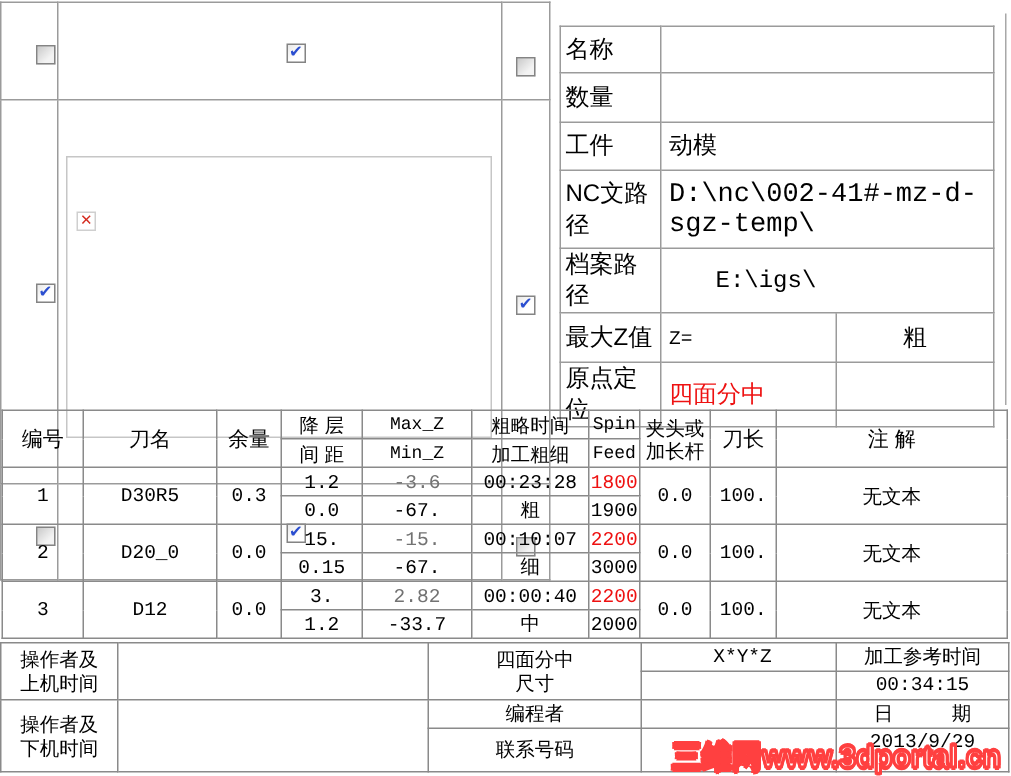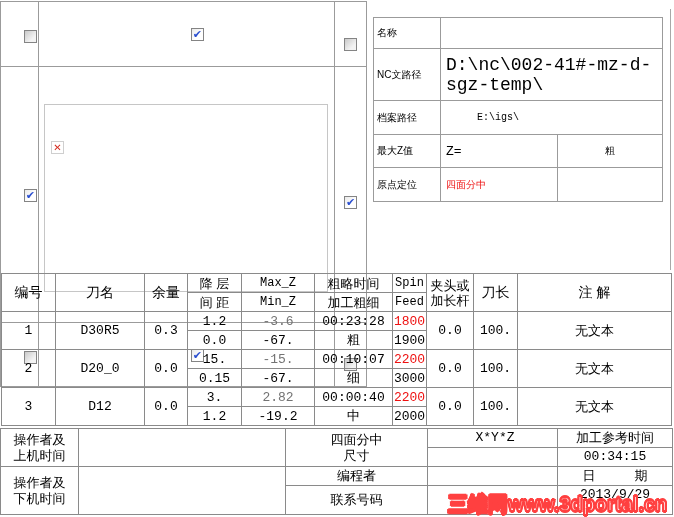--- a/index.html
+++ b/index.html
@@ -27,21 +27,21 @@
     border:1px solid #c6c6c6;background:#fff;
   }
   .broken{
     margin:6px;width:13px;height:13px;box-sizing:border-box;
     border:1px solid #cfcfcf;display:flex;align-items:center;justify-content:center;
     color:#d42a1e;font-size:10px;font-weight:bold;
   }
 
   
   .form-table{position:absolute;left:373px;top:17px;width:289px;}
-  .form-table td{font-size:10px;}
+  .form-table td{font-size:16px;}
   .flabel{padding-left:3px;}
   .fval{padding-left:5px;}
   .outer-line{position:absolute;left:670px;top:9px;width:0;height:261px;border-left:1px solid #a8a8a8;}
 
   
   .mono{font-family:"Liberation Mono","DejaVu Sans Mono",monospace;}
   .small{font-size:10px;padding-left:36px;}
   .red{color:#ee1111;}
   .blue{color:#737373;}
   .ctr{text-align:center;}
@@ -122,20 +122,28 @@
 <table class="form-table">
   <colgroup>
       <col style="width:67px">
       <col style="width:117px">
       <col style="width:105px">
     </colgroup>
   <tbody>
       <tr style="height:31px">
     <td class="flabel">名称</td>
     <td class="fval" colspan="2"></td>
+  </tr>
+  <tr style="height:33px">
+    <td class="flabel">数量</td>
+    <td class="fval" colspan="2"></td>
+  </tr>
+  <tr style="height:32px">
+    <td class="flabel">工件</td>
+    <td class="fval" colspan="2">动模</td>
   </tr>
   <tr style="height:52px">
     <td class="flabel">NC文路径</td>
     <td class="fval mono" colspan="2" style="font-size:18px;">D:\nc\002-41#-mz-d-sgz-temp\</td>
   </tr>
   <tr style="height:34px">
     <td class="flabel">档案路径</td>
     <td class="fval mono small" colspan="2">E:\igs\</td>
   </tr>
   <tr style="height:33px">
@@ -231,21 +239,21 @@
     <td class="mono">3.</td>
     <td class="mono blue">2.82</td>
     <td class="mono">00:00:40</td>
     <td class="mono red">2200</td>
     <td rowspan="2" class="mono">0.0</td>
     <td rowspan="2" class="mono">100.</td>
     <td rowspan="2">无文本</td>
   </tr>
   <tr>
     <td class="mono">1.2</td>
-    <td class="mono">-19.2</td>
+    <td class="mono">-33.7</td>
     <td>中</td>
     <td class="mono">2000</td>
   </tr>
 </tbody>
   </table>
 
 <table class="footer-table">
   <colgroup>
       <col style="width:78px">
       <col style="width:207px">

